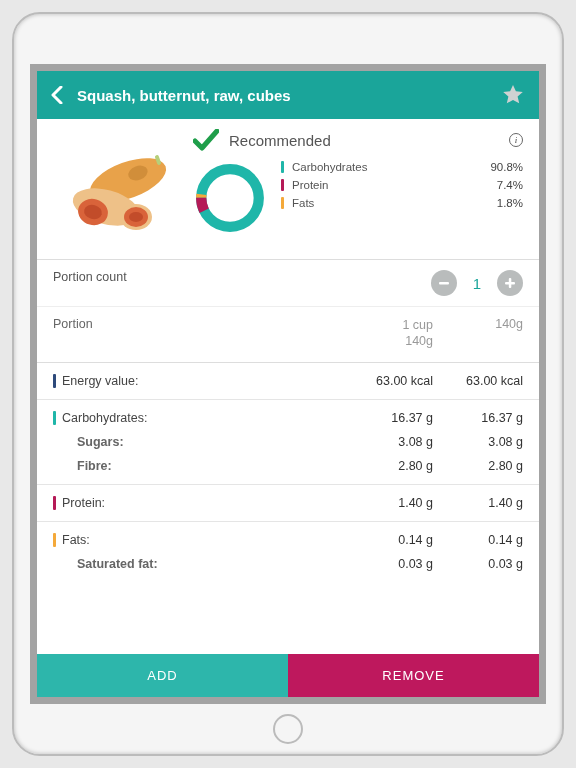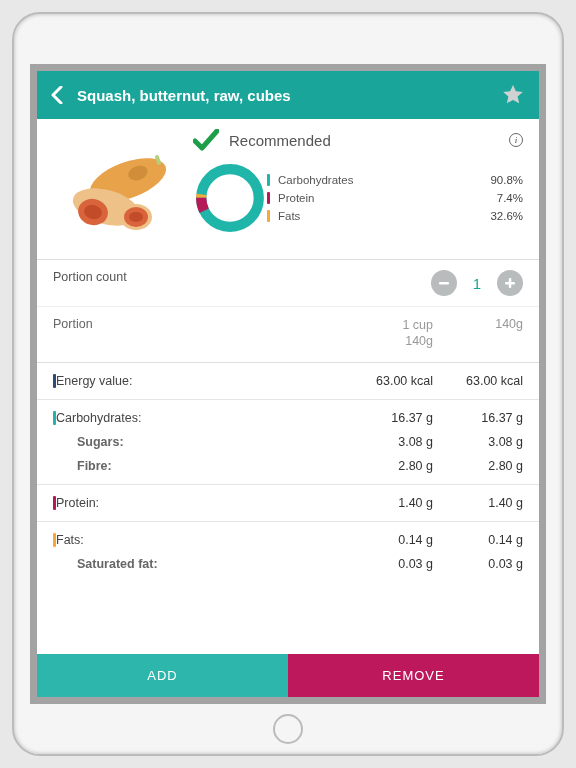--- a/index.html
+++ b/index.html
@@ -61,21 +61,21 @@
     gap: 10px;
     border-bottom: 1px solid #ddd;
   }
   .img-wrap { width: 130px; display:flex; align-items:flex-start; justify-content:center; padding-top:6px; }
   .right-col { flex:1; display:flex; flex-direction:column; }
   .recommended { display:flex; align-items:center; gap:10px; padding: 0 0 10px 0; }
   .recommended .check svg { display:block; }
   .recommended .label { font-size: 15px; color:#555; font-weight:500; flex:1; }
   .info-i { width:14px;height:14px;border:1px solid #666;border-radius:50%; font-size:9px; display:flex;align-items:center;justify-content:center;color:#444; font-style:italic; font-family:serif; }
 
-  .macro-row { display:flex; align-items:center; }
+  .macro-row { display:flex; align-items:flex-start; gap:14px; }
   .ring { width:74px; height:74px; position:relative; }
   .legend { flex:1; display:flex; flex-direction:column; gap:6px; font-size:11.5px; color:#555; }
   .legend-item { display:flex; align-items:center; gap:8px; }
   .legend-item .bar { width:3px; height:12px; border-radius:1px; }
   .legend-item .name { flex:1; }
   .legend-item .pct { color:#444; }
 
   .portion-count {
     display:flex; padding: 10px 16px;
     font-size:12.5px; color:#555; border-bottom:1px solid #eee;
@@ -88,21 +88,21 @@
   .portion-row {
     display:flex; align-items:flex-start; padding: 10px 16px 12px 16px;
     border-bottom:1px solid #ddd; font-size:12.5px; color:#666;
   }
   .portion-row .label { flex:1; }
   .portion-row .mid { width:110px; text-align:right; line-height:1.3; color:#999; }
   .portion-row .end { width:90px; text-align:right; color:#999; }
 
   .nutri { font-size:12.5px; color:#444; }
   .nutri .row { display:flex; padding: 5px 16px 5px 16px; align-items:center; }
-  .nutri .row .lbl { flex:1; display:flex; align-items:center; }
+  .nutri .row .lbl { flex:1; display:flex; align-items:center; gap:6px; }
   .nutri .row .mid { width:110px; text-align:right; color:#333; }
   .nutri .row .end { width:90px; text-align:right; color:#333; }
   .nutri .group-bar { width:3px; height:14px; border-radius:1px; }
   .nutri .sub { padding-left: 24px; color:#666;font-weight:bold; }
   .nutri-group { border-bottom:1px solid #e5e5e5; padding:6px 0; }
 
   .footer { display:flex; margin-top:auto; }
   .footer .btn { flex:1; text-align:center; padding:14px 0; color:#fff; font-size:13px; letter-spacing:1px; }
   .footer .add { background:#2db6ab; }
   .footer .remove { background:#be185d; }
@@ -173,21 +173,21 @@
                 <span class="pct">90.8%</span>
               </div>
               <div class="legend-item">
                 <span class="bar c-prot"></span>
                 <span class="name">Protein</span>
                 <span class="pct">7.4%</span>
               </div>
               <div class="legend-item">
                 <span class="bar c-fat"></span>
                 <span class="name">Fats</span>
-                <span class="pct">32.6%</span>
+                <span class="pct">1.8%</span>
               </div>
             </div>
           </div>
         </div>
       </div>
 
       <div class="portion-count">
         <span class="label">Portion count</span>
         <div class="ctrl">
           <span class="circ-btn">

